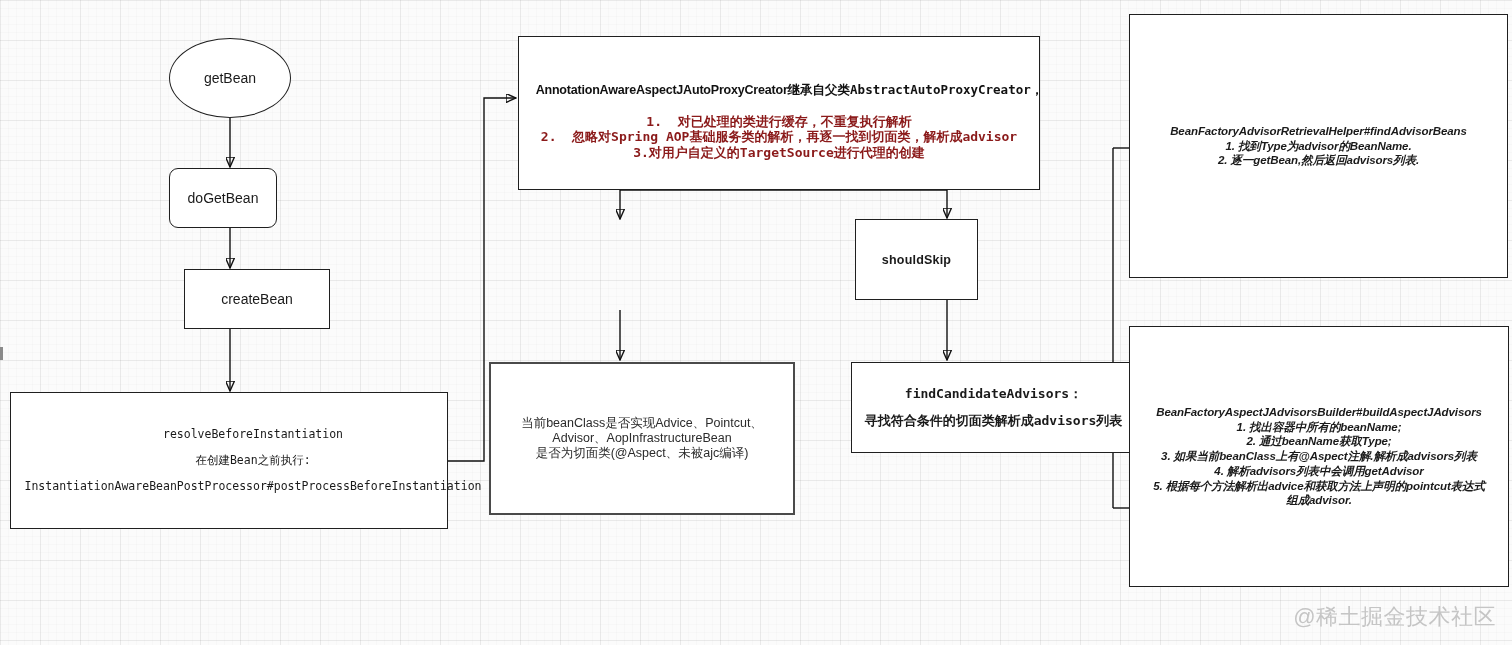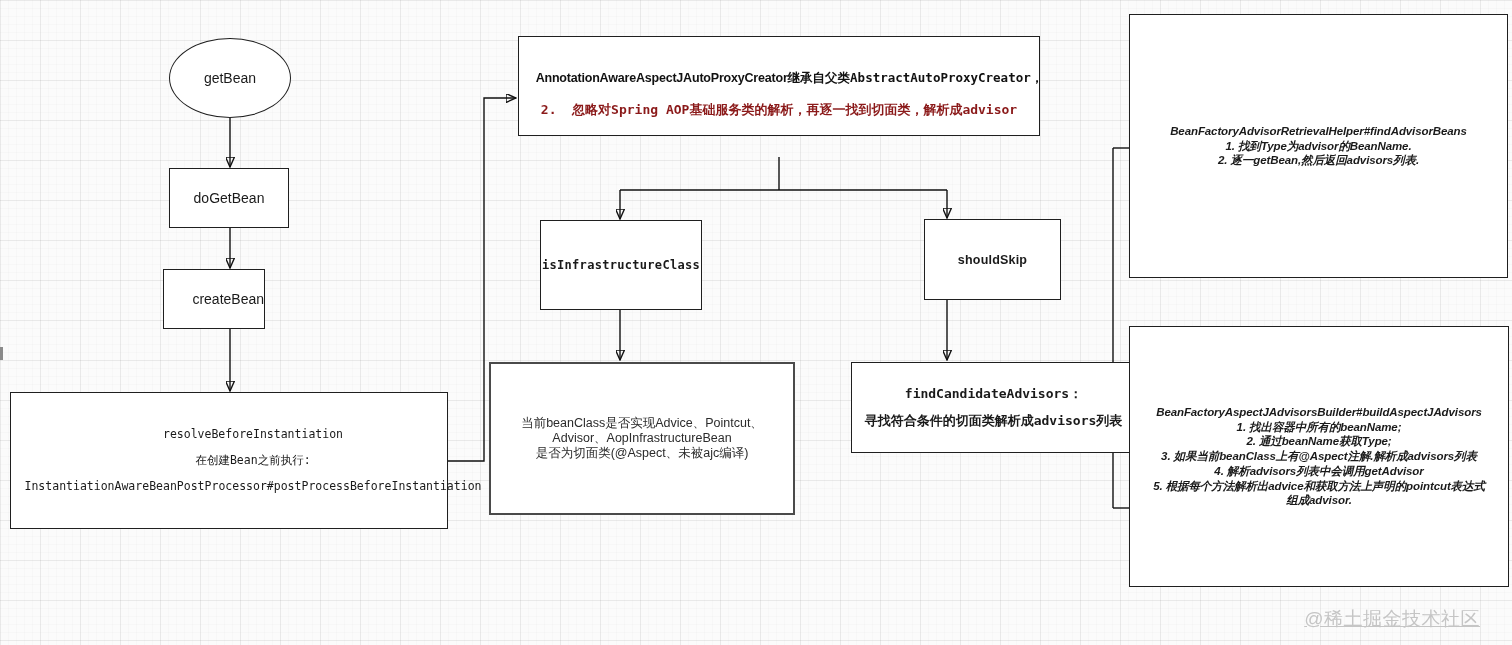--- a/index.html
+++ b/index.html
@@ -42,22 +42,22 @@
   
   .beancheck{border:2px solid #4a4a4a;color:#2b2b2b;}
   .beancheck .tline{font-size:12.5px;line-height:15px;}
   
   .findcand{gap:13px;font-weight:bold;margin-left:48px;}
   .findcand .tline{font-size:13px;line-height:14px;}
   
   .rightbox{font-weight:bold;font-style:italic;}
   .rightbox .tline{font-size:11.5px;line-height:14.8px;letter-spacing:-0.1px;}
   .watermark{
-    position:absolute;right:32px;bottom:13px;color:#c5c5c5;
-    font-size:19px;letter-spacing:0.5px;text-decoration:underline;
+    position:absolute;right:16px;bottom:13px;color:#c5c5c5;
+    font-size:22px;letter-spacing:0.5px;
   }
   .edge-mark{position:absolute;left:0;top:347px;width:3px;height:13px;background:#8a8a8a;}
 </style>
 </head>
 <body>
 
 <div class="canvas">
 
   <svg class="connectors" viewBox="0 0 1512 645">
     <defs>
@@ -78,46 +78,45 @@
     <path d="M1088,405 H1113"></path>
     <path d="M1113,148 V508"></path>
     <path d="M1113,148 H1130"></path>
     <path d="M1113,508 H1130"></path>
   </svg>
 
   <div class="node ellipse simple" style="left:169px;top:38px;width:122px;height:80px;">
     <span>getBean</span>
   </div>
 
-  <div class="node simple" style="left:169px;top:168px;width:120px;height:60px;">
+  <div class="node simple" style="left:169px;top:168px;width:108px;height:60px;border-radius:9px;">
     <span>doGetBean</span>
   </div>
 
-  <div class="node simple" style="left:163px;top:269px;width:102px;height:60px;align-items:flex-end;">
+  <div class="node simple" style="left:184px;top:269px;width:146px;height:60px;">
     <span>createBean</span>
   </div>
 
   <div class="node resolve mono" style="left:10px;top:392px;width:438px;height:137px;">
     <div class="tline">resolveBeforeInstantiation</div>
     <div class="tline">在创建Bean之前执行:</div>
     <div class="tline">InstantiationAwareBeanPostProcessor#postProcessBeforeInstantiation</div>
   </div>
 
-  <div class="node topbox" style="left:518px;top:36px;width:522px;height:100px;">
+  <div class="node topbox" style="left:518px;top:36px;width:522px;height:154px;">
     <div class="tline l1">
       <span class="seg-sans">AnnotationAwareAspectJAutoProxyCreator</span><span class="seg-cjk">继承自父类</span><span class="seg-mono">AbstractAutoProxyCreator，</span>
     </div>
+    <div class="tline red">1.  对已处理的类进行缓存，不重复执行解析</div>
     <div class="tline red">2.  忽略对Spring AOP基础服务类的解析，再逐一找到切面类，解析成advisor</div>
+    <div class="tline red">3.对用户自定义的TargetSource进行代理的创建</div>
   </div>
 
-  <div class="node isinfra mono" style="left:540px;top:220px;width:162px;height:90px;">
-    <span>isInfrastructureClass</span>
-  </div>
 
-  <div class="node shouldskip" style="left:924px;top:219px;width:137px;height:81px;">
+  <div class="node shouldskip" style="left:855px;top:219px;width:123px;height:81px;">
     <span>shouldSkip</span>
   </div>
 
   <div class="node beancheck" style="left:489px;top:362px;width:306px;height:153px;">
     <div class="tline">当前beanClass是否实现Advice、Pointcut、</div>
     <div class="tline">Advisor、AopInfrastructureBean</div>
     <div class="tline">是否为切面类(@Aspect、未被ajc编译)</div>
   </div>
 
   <div class="node findcand mono" style="left:803px;top:362px;width:285px;height:91px;">

